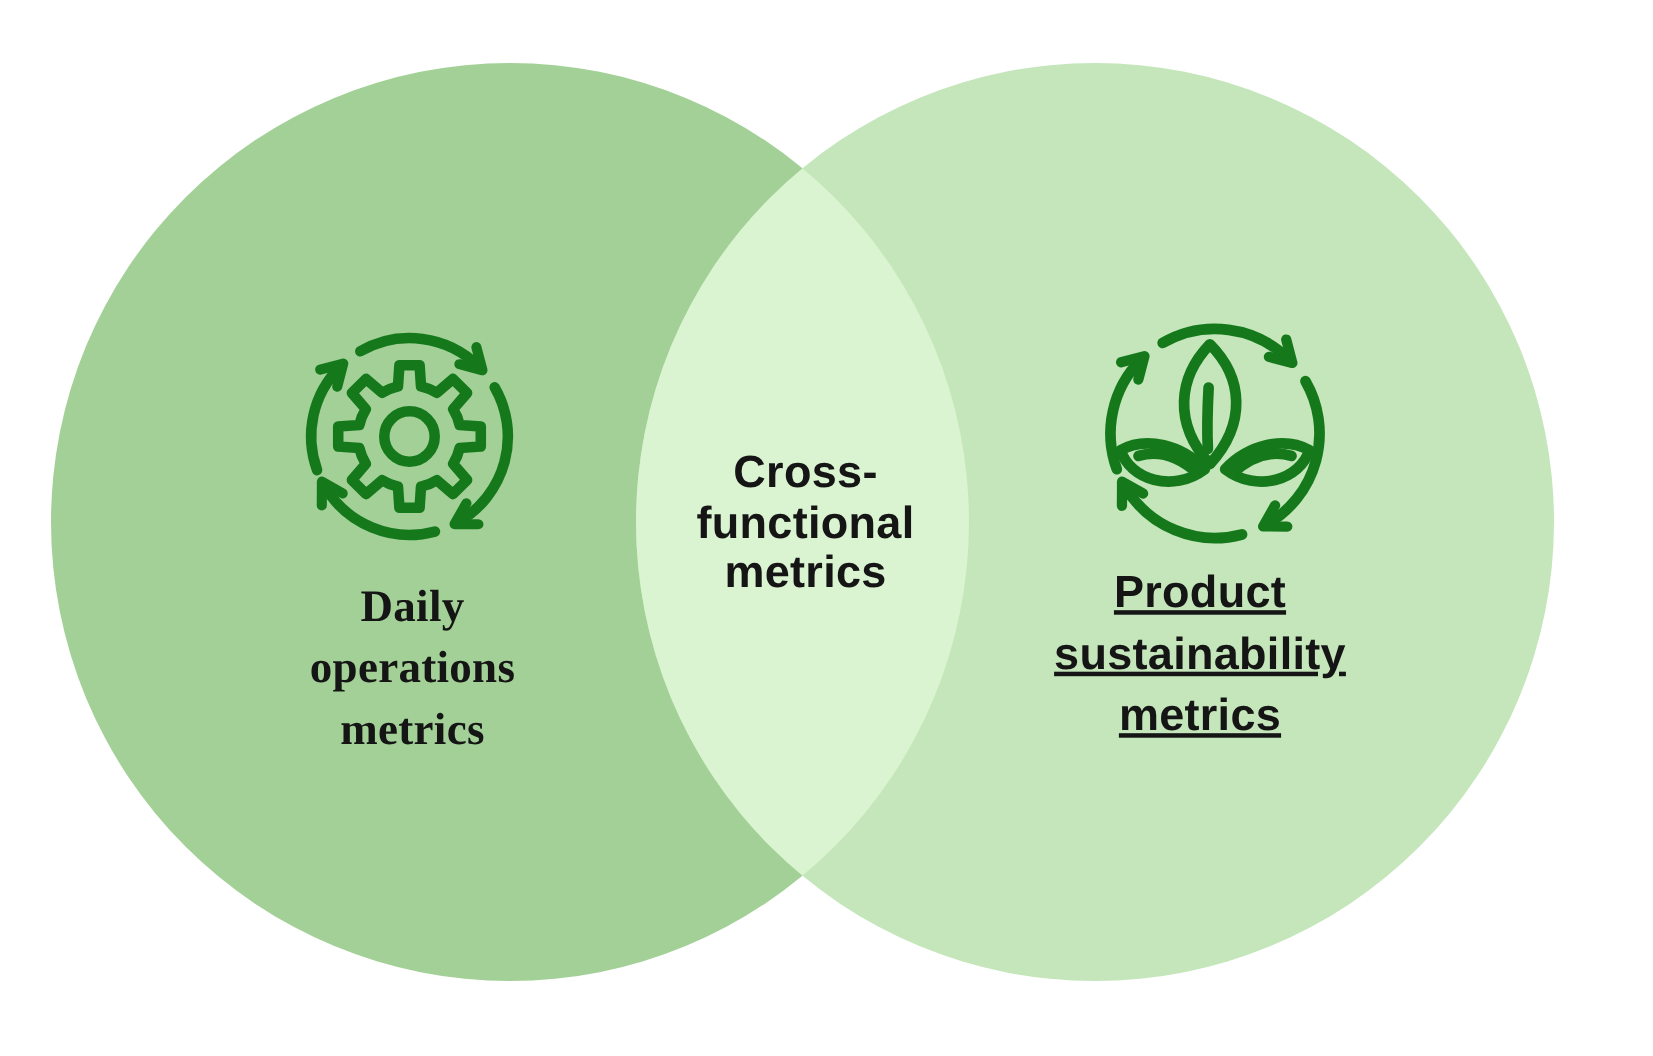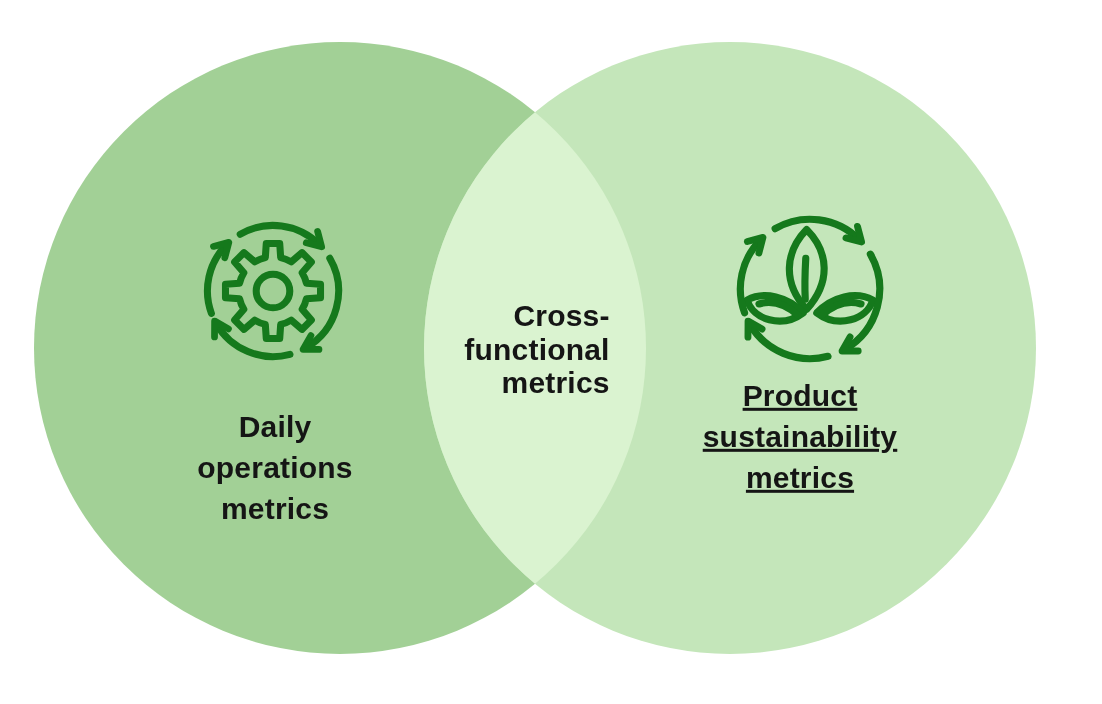--- a/index.html
+++ b/index.html
@@ -26,21 +26,20 @@
     text-align: center;
     white-space: pre-line;
     font-weight: 700;
     font-size: 30px;
     line-height: 1.36;
     color: #151515;
     letter-spacing: 0.2px;
   }
   .label-overlap {
     line-height: 1.12;
-    text-align: right;
   }
 </style>
 </head>
 <body>
 
 <div class="canvas">
 
   <svg class="venn-svg" width="1102" height="704" viewBox="0 0 1102 704">
     <defs>
       <clipPath id="clip-right-circle">
@@ -94,21 +93,21 @@
       <path d="M54 64 C63 54.5 77 51 87 56.5 C83.5 68 66.5 73.5 54 64 Z"></path>
       <path d="M57 65.5 C66 57.5 74 57 80 58.8"></path>
 
       <path d="M11.5 64 A41 41 0 0 1 21 21" marker-end="url(#ah)"></path>
       <path d="M29.5 14.5 A41 41 0 0 1 79 21" marker-end="url(#ah)"></path>
       <path d="M85.5 29.5 A41 41 0 0 1 70.5 85.5" marker-end="url(#ah)"></path>
       <path d="M60.6 89.6 A41 41 0 0 1 14.5 70.5" marker-end="url(#ah)"></path>
     </g>
   </svg>
 
-  <div class="label" style="left:275px; top:468px;">Daily
+  <div class="label" style="left:275px; top:446px;font-family:Liberation Serif, serif;">Daily
 operations
 metrics</div>
 
   <div class="label label-overlap" style="left:537px; top:349px;">Cross-
 functional
 metrics</div>
 
   <div class="label" style="left:800px; top:437px;text-decoration:underline;">Product
 sustainability
 metrics</div>

